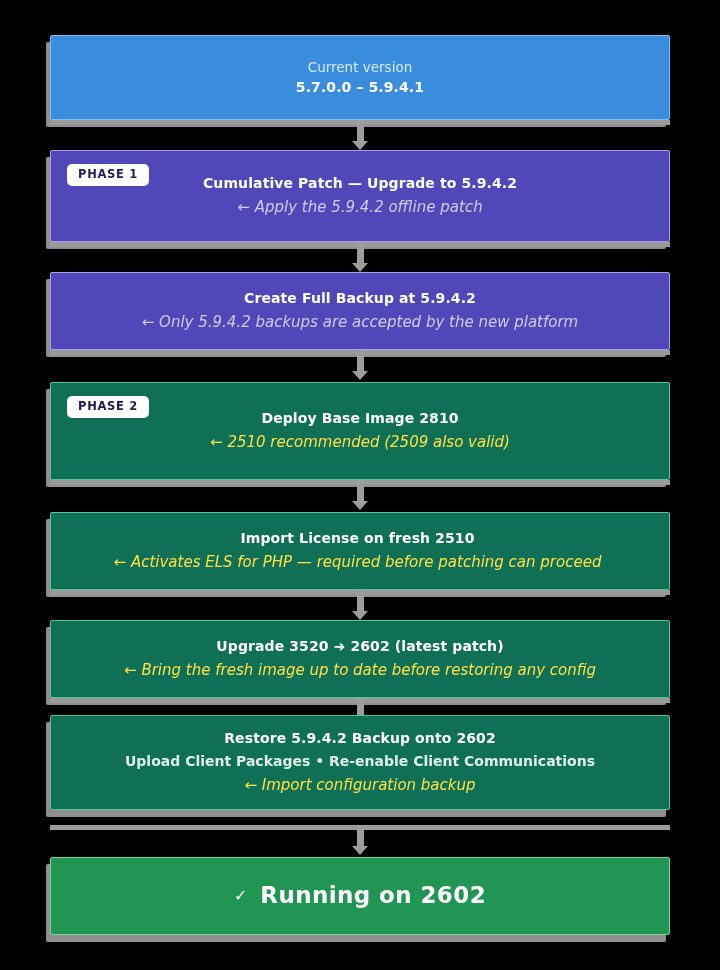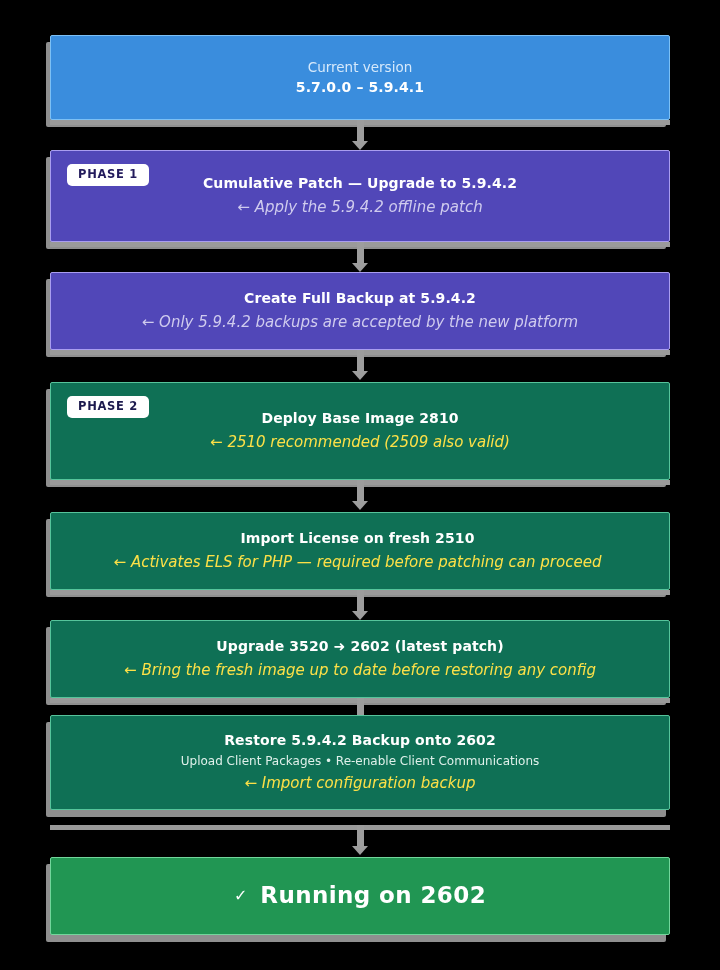--- a/index.html
+++ b/index.html
@@ -105,24 +105,24 @@
     letter-spacing: 0.1px;
   }
   .title.big {
     font-size: 14px;
   }
   .title.final {
     font-size: 23px;
     letter-spacing: 0.4px;
   }
   .subline {
-    font-size: 12px;
+    font-size: 14px;
     color: #e4e4ef;
     line-height: 1.6;
-    font-weight: 400;
+    font-weight: 700;
   }
   .note {
     font-size: 15px;
     font-style: italic;
     color: #c9d6e8;
     line-height: 1.6;
   }
   .node.teal .note { color: #fde047; }
   .node.teal .subline { color: #dff0ea; }
   .node.purple .note { color: #cfcbee; }

